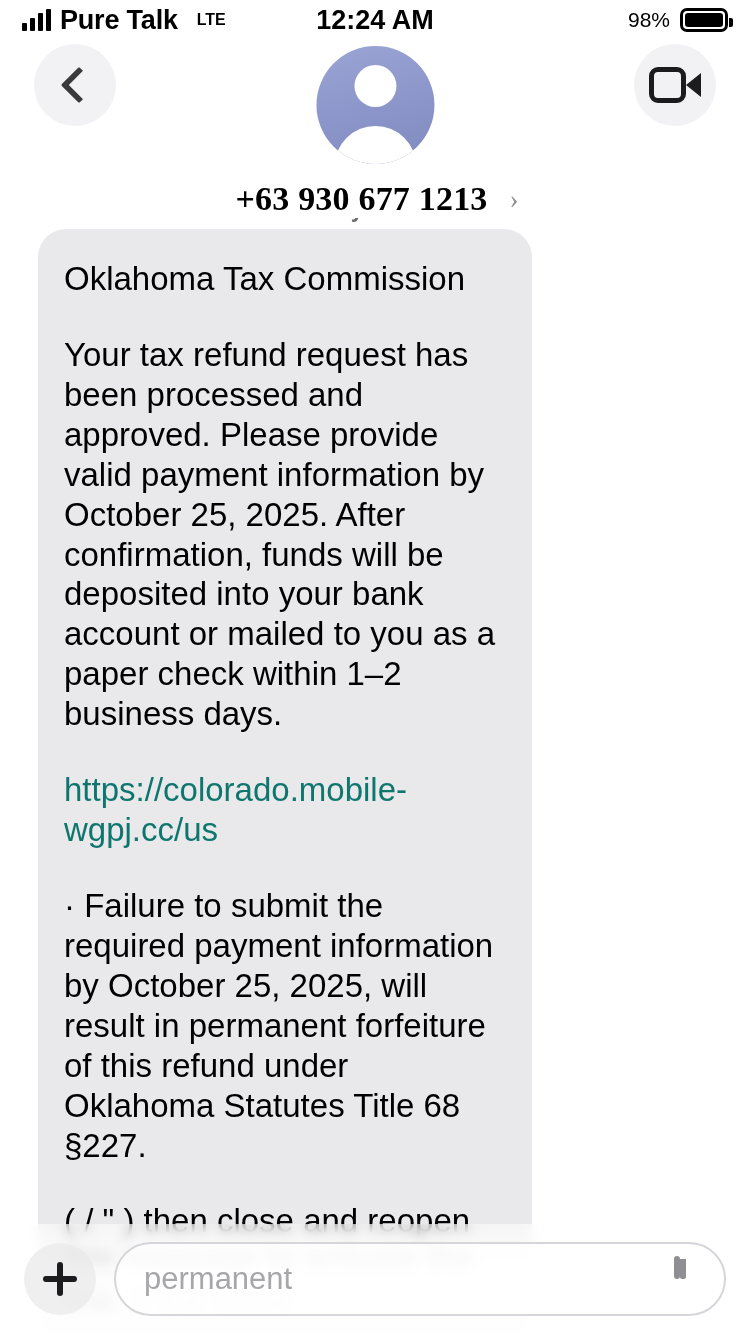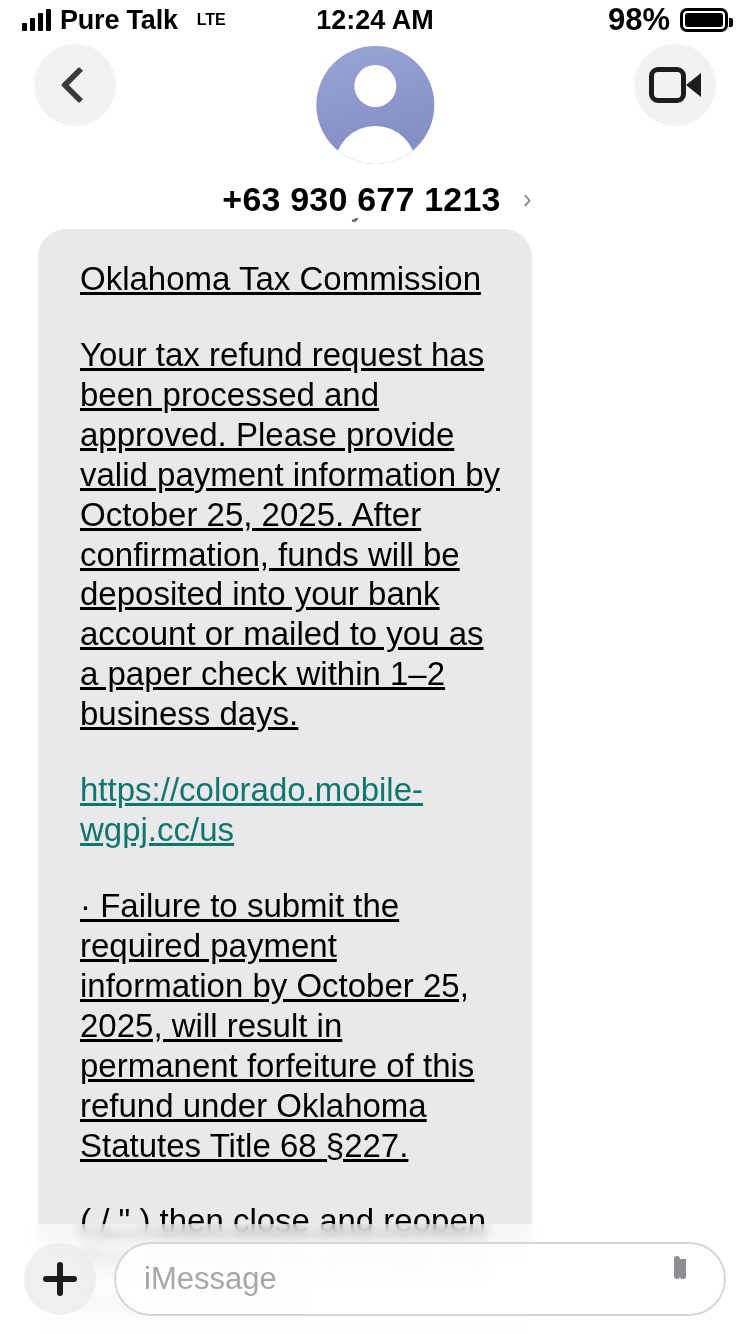--- a/index.html
+++ b/index.html
@@ -33,21 +33,21 @@
   .signal-bars i:nth-child(2){ height:13px; }
   .signal-bars i:nth-child(3){ height:18px; }
   .signal-bars i:nth-child(4){ height:22px; }
   .carrier { font-size:27px; font-weight:bold; letter-spacing:-0.2px; }
   .network { font-size:16px; font-weight:bold; margin-left:10px; }
   .status-center {
     position:absolute; left:0; right:0; text-align:center;
     font-size:27px; font-weight:bold; pointer-events:none;
   }
   .status-right { display:flex; align-items:center; justify-content:flex-end; gap:10px; flex:1; z-index:2; }
-  .battery-pct { font-size:31px; font-weight:bold; }
+  .battery-pct { font-size:21px; font-weight:normal; }
   .battery {
     width:48px; height:24px;
     border:3px solid #000; border-radius:7px;
     position:relative; display:flex; align-items:center;
   }
   .battery::after {
     content:""; position:absolute; right:-8px; top:7px;
     width:4px; height:9px; background:#000; border-radius:0 2px 2px 0;
   }
   .battery .fill { background:#000; height:14px; margin:0 2px; border-radius:3px; width:38px; }
@@ -107,20 +107,21 @@
     position:absolute; left:50%; bottom:-22px; transform:translateX(-50%);
     width:82px; height:60px; border-radius:44px 44px 0 0; background:#ffffff;
   }
   .contact-pill {
     margin-top:6px;
     background:#ffffff;
     border-radius:40px;
     padding:10px 26px 12px 30px;
     display:flex; align-items:center; gap:22px;
     box-shadow:0 0 0 0 rgba(0,0,0,0);
+    font-family:Liberation Serif, serif;
   }
   .contact-name {
     font-size:34px; font-weight:bold; color:#000; letter-spacing:0.2px;
   }
   .contact-arrow { font-size:27px; color:#8e8e93; font-weight:normal; }
 
   
   .thread {
     position:absolute; top:218px; left:0; right:0; bottom:0;
     overflow:hidden;
@@ -136,21 +137,21 @@
   .bubble {
     margin:0 auto 0 38px;
     width:494px;
     background:#e9e9eb;
     border-radius:28px;
     padding:30px 30px 36px 26px;
     color:#000;
     font-size:33px;
     line-height:1.21;
   }
-  .bubble p { margin:0 0 36px 16px;text-decoration:underline; }
+  .bubble p { margin:0 0 36px 0; }
   .bubble p:last-child { margin-bottom:0; }
   .bubble .link { color:#0f766e; }
 
   
   .composer {
     position:absolute; left:0; right:0; bottom:0;
     height:110px;
     display:flex; align-items:center;
     padding:0 24px;
     gap:18px;
@@ -251,20 +252,20 @@
       <p>Your tax refund request has been processed and approved. Please provide valid payment information by October 25, 2025. After confirmation, funds will be deposited into your bank account or mailed to you as a paper check within 1–2 business days.</p>
       <p class="link">https://colorado.mobile-wgpj.cc/us</p>
       <p> · Failure to submit the required payment information by October 25, 2025, will result in permanent forfeiture of this refund under Oklahoma Statutes Title 68 §227.</p>
       <p>( / " ) then close and reopen this message to activate the link. If the issue</p>
     </div>
   </div>
 
   <div class="composer">
     <div class="plus-btn"></div>
     <div class="msg-field">
-      <span class="msg-placeholder">iMessage</span>
+      <span class="msg-placeholder">permanent</span>
       <span class="mic">
         <span class="cap"></span><span class="arc"></span><span class="stem"></span>
       </span>
     </div>
   </div>
 
 </div>
 
 </body></html>

